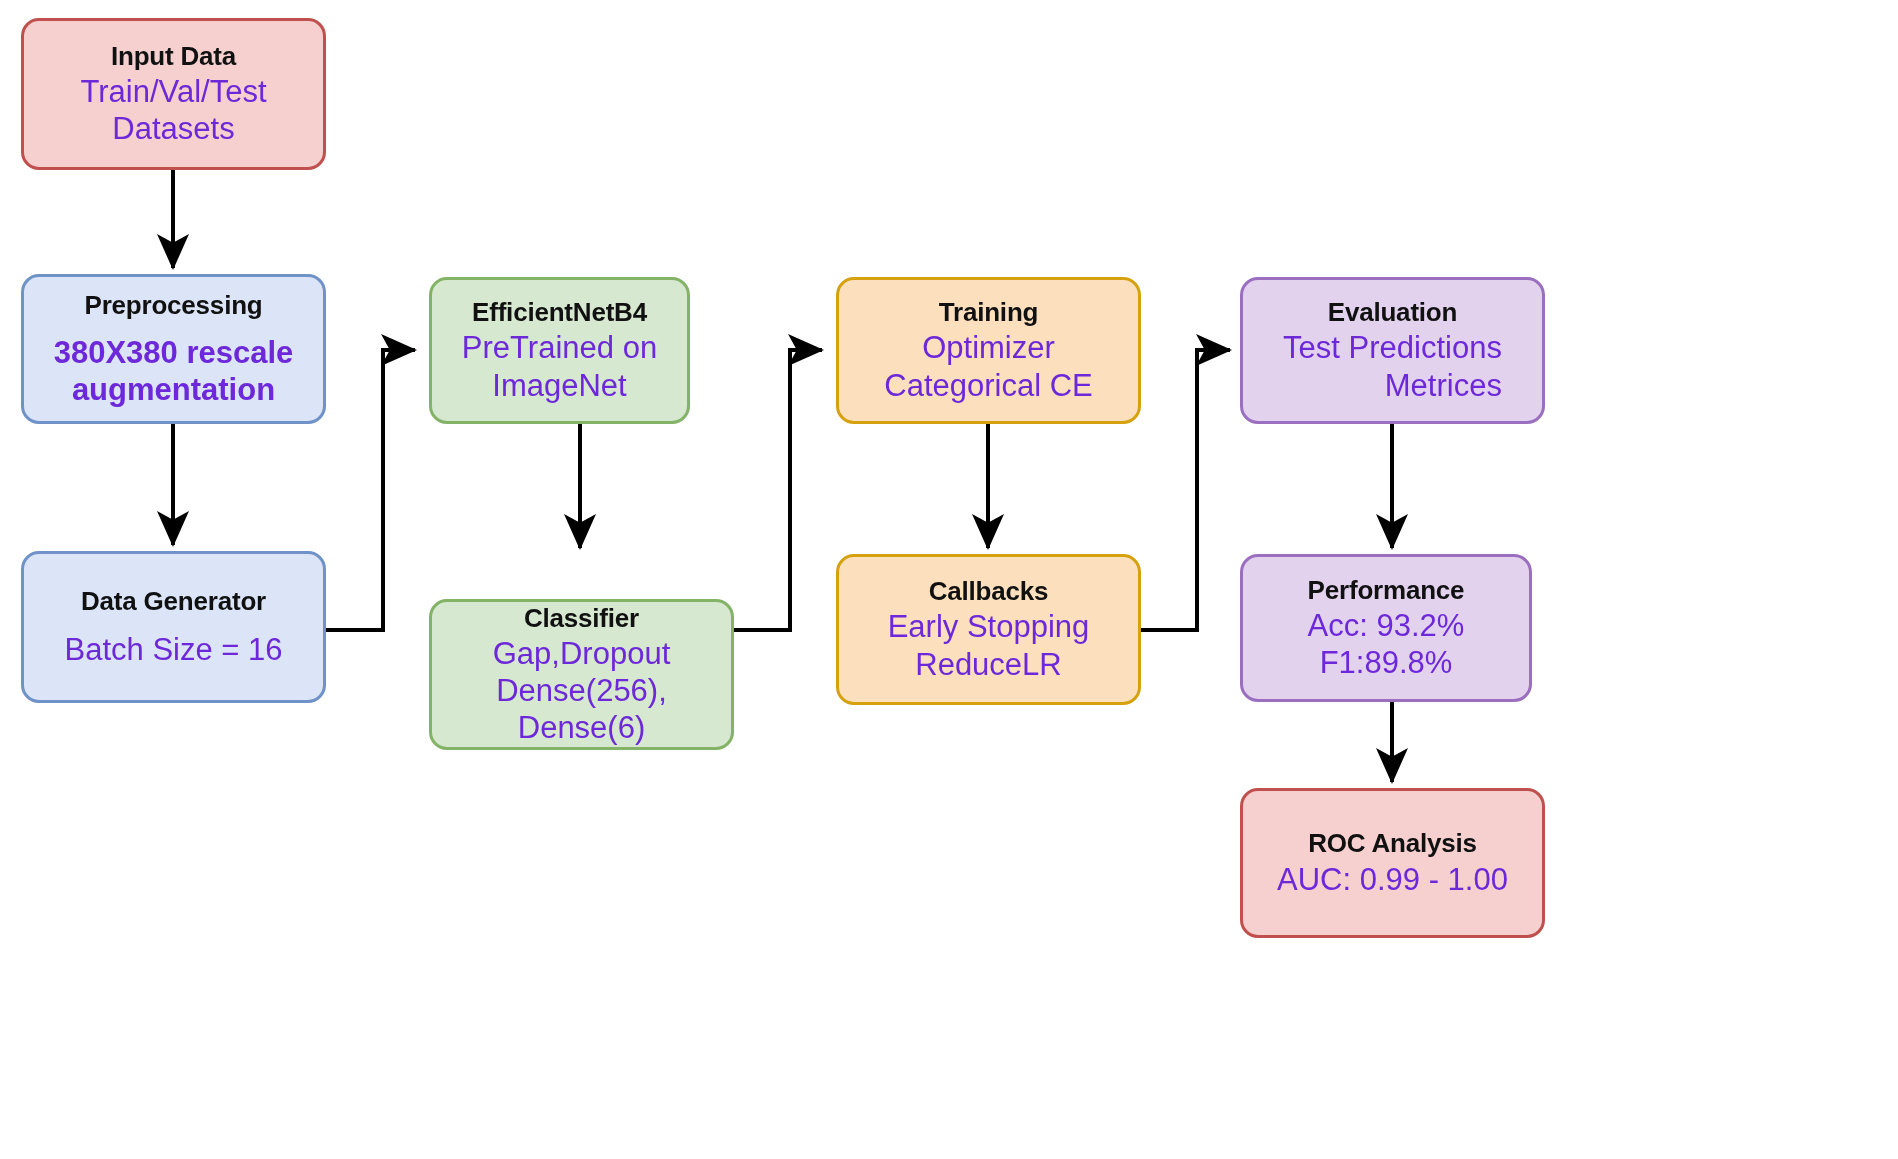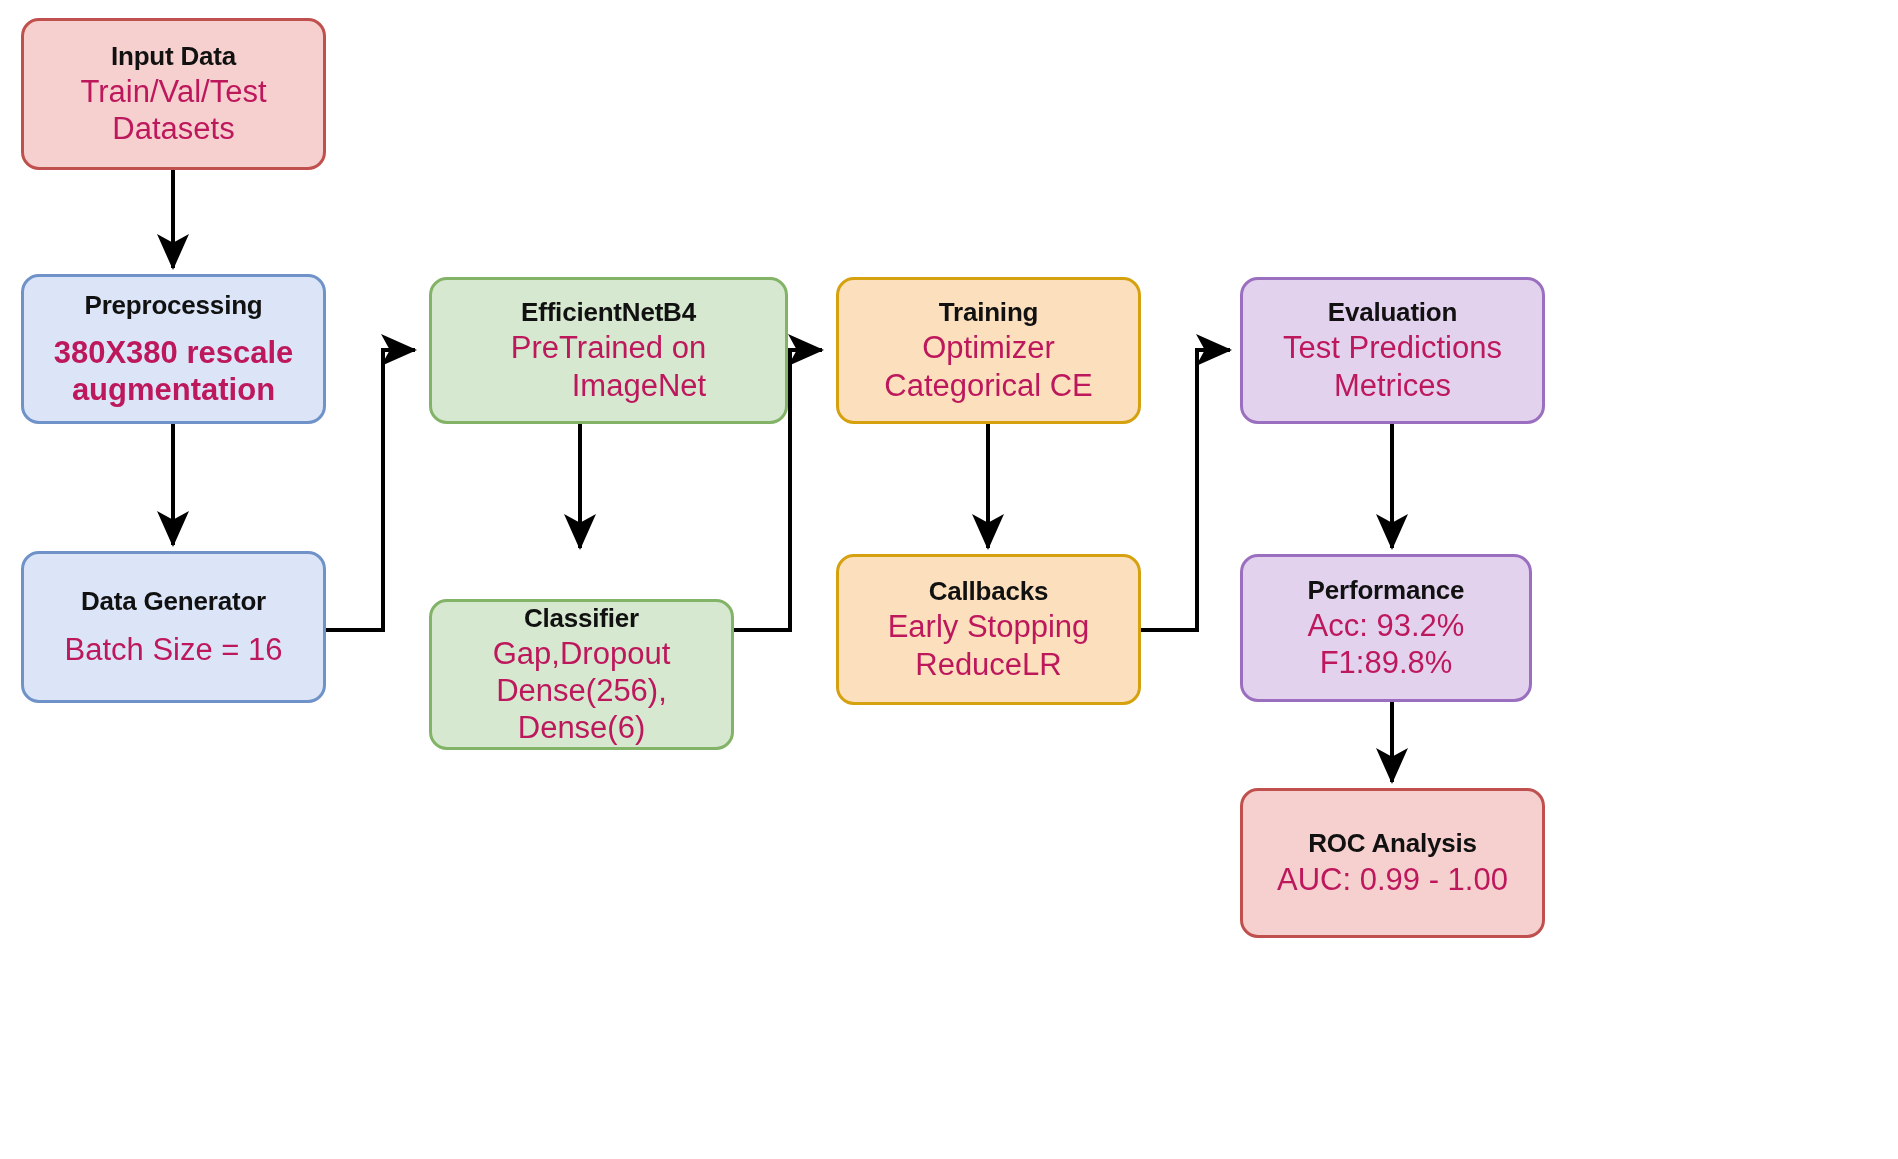--- a/index.html
+++ b/index.html
@@ -42,21 +42,21 @@
   .node .title {
     font-weight: bold;
     font-size: 26px;
     color: #111111;
     letter-spacing: -0.2px;
     white-space: nowrap;
   }
   .node .sub {
     font-weight: normal;
     font-size: 31px;
-    color: #be185d;
+    color: #6d28d9;
     white-space: pre-line;
     margin-top: 1px;
   }
   .node.bold-sub .sub {
     font-weight: bold;
   }
   
   .c-red   { background: #f6cfcf; border-color: #c0504d; }
   .c-blue  { background: #dbe5f7; border-color: #6f92c8; gap: 12px; }
   .c-green { background: #d6e8cf; border-color: #82b366; }
@@ -97,21 +97,21 @@
     <div class="title">Preprocessing</div>
     <div class="sub">380X380 rescale
 augmentation</div>
   </div>
 
   <div class="node c-blue" style="left:21px; top:551px; width:305px; height:152px;">
     <div class="title">Data Generator</div>
     <div class="sub">Batch Size = 16</div>
   </div>
 
-  <div class="node c-green" style="left:429px; top:277px; width:359px; height:147px;text-align:right;">
+  <div class="node c-green" style="left:429px; top:277px; width:261px; height:147px;">
     <div class="title">EfficientNetB4</div>
     <div class="sub">PreTrained on
 ImageNet</div>
   </div>
 
   <div class="node c-green" style="left:429px; top:554px; width:305px; height:151px;margin-top:45px;">
     <div class="title">Classifier</div>
     <div class="sub">Gap,Dropout
 Dense(256),
 Dense(6)</div>
@@ -122,21 +122,21 @@
     <div class="sub">Optimizer
 Categorical CE</div>
   </div>
 
   <div class="node c-orange" style="left:836px; top:554px; width:305px; height:151px;">
     <div class="title">Callbacks</div>
     <div class="sub">Early Stopping
 ReduceLR</div>
   </div>
 
-  <div class="node c-purple" style="left:1240px; top:277px; width:305px; height:147px;">
+  <div class="node c-purple" style="left:1240px; top:277px; width:305px; height:147px;text-align:right;">
     <div class="title">Evaluation</div>
     <div class="sub">Test Predictions
 Metrices</div>
   </div>
 
   <div class="node c-purple" style="left:1240px; top:554px; width:292px; height:148px;">
     <div class="title">Performance</div>
     <div class="sub">Acc: 93.2%
 F1:89.8%</div>
   </div>

